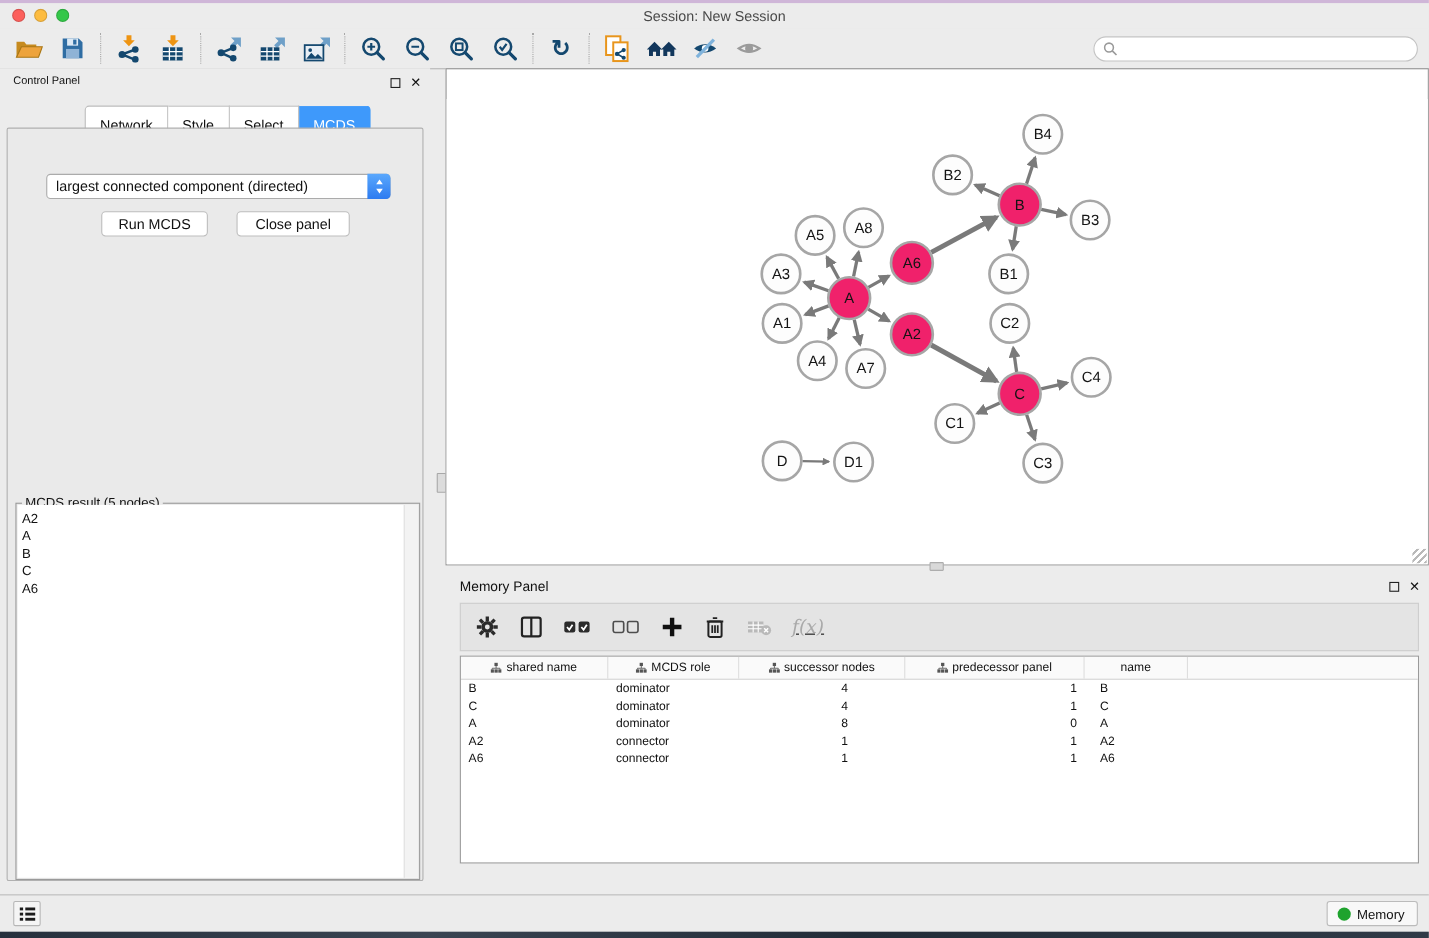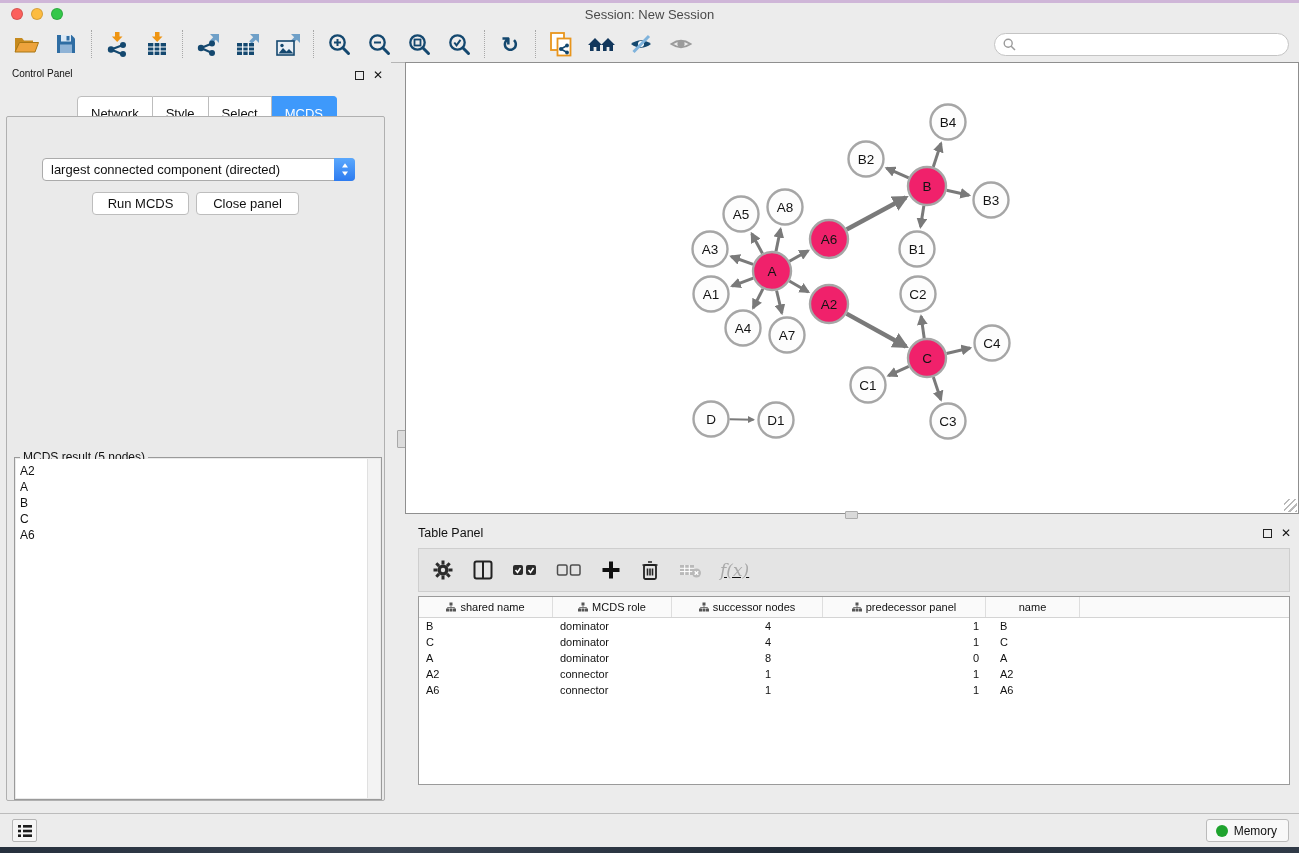--- a/index.html
+++ b/index.html
@@ -35,21 +35,21 @@
   .seg .tab:last-child { border-radius:0 4px 4px 0; }
   .seg .tab.active { background:#3E99FB; border-color:#3E99FB; color:#fff; }
   .cp-tabs { position:absolute; left:77px; top:34px; }
   .cp-tabs .tab { padding:16px 13px; }
   .cp-box { position:absolute; left:6px; top:54px; width:379px; height:685px; border:1px solid #b0b0b0; background:#eaeaea; border-radius:2px; }
   .opt-wrap { position:absolute; left:35px; top:16px; width:313px; text-align:center; font-size:13px; }
   .dropdown { position:absolute; left:35px; top:41px; width:313px; height:23px; background:#fff; border:1px solid #ababab; border-radius:4px; font-size:13px; line-height:21px; padding-left:8px; }
   .dropdown .stepper { position:absolute; right:-1px; top:-1px; width:21px; height:23px; background:linear-gradient(#5aa8fd,#2d7bf0); border-radius:0 4px 4px 0; display:flex; align-items:center; justify-content:center; }
   .cp-btn { position:absolute; top:75px; height:23px; background:#fff; border:1px solid #bdbdbd; border-radius:4px; font-size:13px; font-family:inherit; color:#111; }
   .run-btn { left:85px; width:97px; }
-  .closep-btn { left:189px; width:103px; }
+  .closep-btn { left:208px; width:103px; }
   .fieldset { position:absolute; left:7px; top:340px; width:368px; height:343px; border:1px solid #9a9a9a; }
   .fieldset .legend { position:absolute; top:-8px; left:5px; background:#eaeaea; padding:0 3px; font-size:12px; color:#111; }
   .listbox { position:absolute; left:1px; right:1px; top:1px; bottom:1px; background:#fff; }
   .listbox .scrolltrack { position:absolute; right:0; top:0; bottom:0; width:13px; background:#f3f3f3; border-left:1px solid #e0e0e0; }
   .litem { font-size:12px; line-height:16px; padding-left:4px; }
   .listpad { padding-top:4px; }
 
   
   .v-gripper { position:absolute; left:397px; top:430px; width:9px; height:18px; background:#dcdcdc; border:1px solid #a8a8a8; border-radius:1px; }
   .h-gripper { position:absolute; left:845px; top:511px; width:13px; height:8px; background:#d9d9d9; border:1px solid #adadad; border-radius:1px; }
@@ -385,21 +385,21 @@
           <text x="370" y="330" text-anchor="middle" dominant-baseline="central" font-size="13.5" fill="#141414" font-family="&quot;Liberation Sans&quot;,&quot;DejaVu Sans&quot;,sans-serif">D1</text>
         </g>
       </svg>
   </div>
   <div class="nw-resize"></div>
 </div>
 
 <div class="h-gripper"></div>
 
 <div class="table-panel">
-  <div class="tp-title">Table Panel</div>
+  <div class="tp-title">Memory Panel</div>
   <div class="panel-controls">
     <span class="wc-float"></span>
     <span class="wc-close">✕</span>
   </div>
   <div class="tp-toolbar">
     <button class="tp-tool">
       <svg width="22" height="22" viewBox="0 0 22 22">
         <path d="M11 1.5 v4 M11 16.5 v4 M1.5 11 h4 M16.5 11 h4 M4.3 4.3 l2.8 2.8 M14.9 14.9 l2.8 2.8 M17.7 4.3 l-2.8 2.8 M7.1 14.9 l-2.8 2.8" stroke="#2b2b2b" stroke-width="3"></path>
         <circle cx="11" cy="11" r="5.5" fill="#2b2b2b"></circle>
         <circle cx="11" cy="11" r="2.2" fill="#e4e4e4"></circle>

